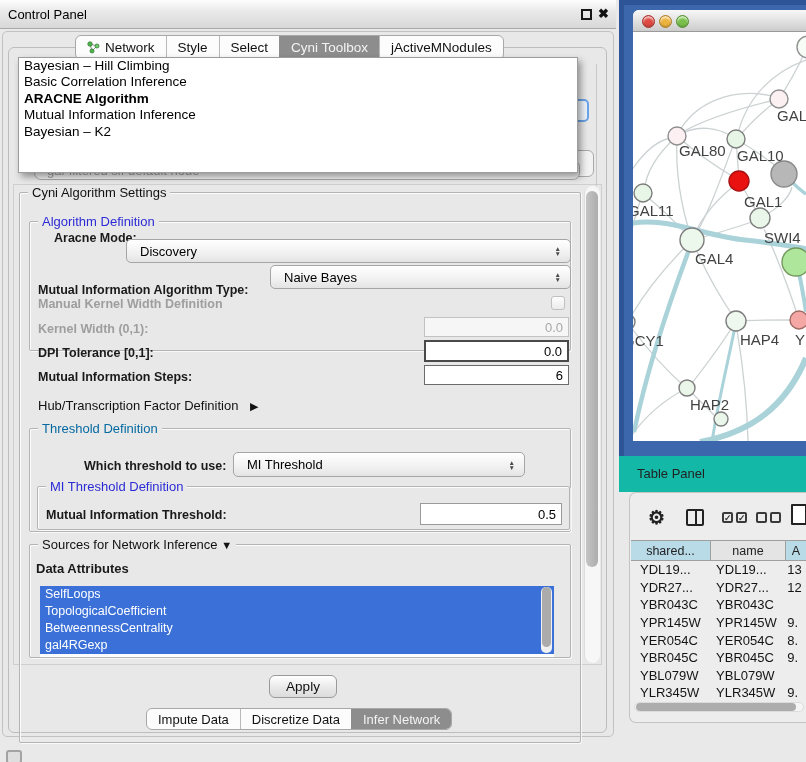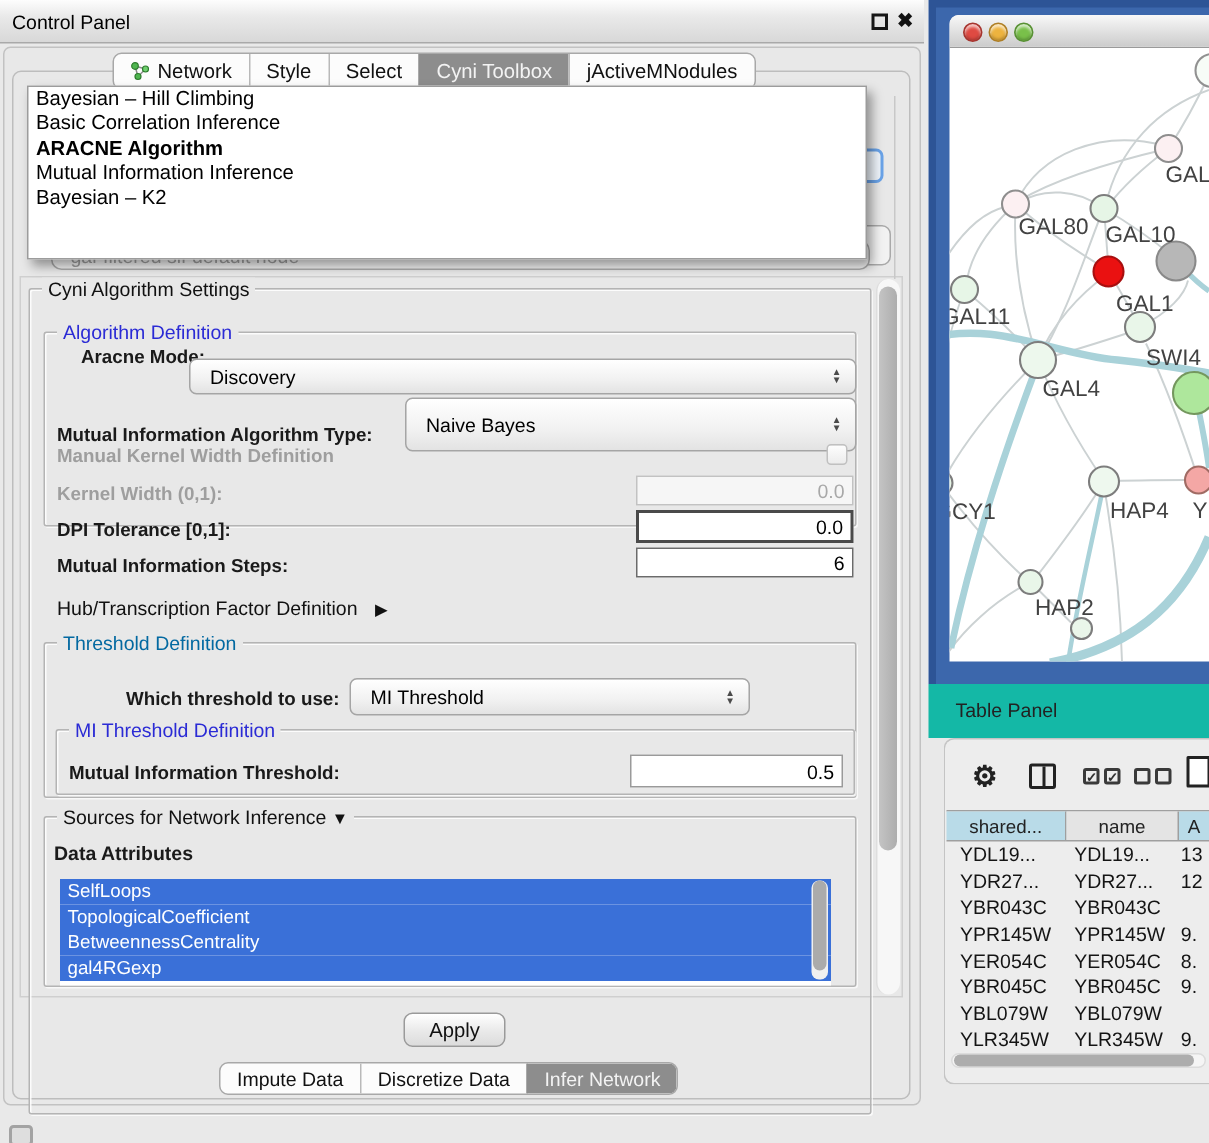--- a/index.html
+++ b/index.html
@@ -228,21 +228,21 @@
 <span class="abs lbl" style="left:38px; top:231px;margin-left:16px;">Aracne Mode:</span>
 <div class="abs combo" style="left:126px; top:239px; width:445px; height:24px;">
   <span>Discovery</span>
   <span class="arrows">
       <span>▲</span>
       <span>▼</span>
     </span>
 </div>
 
 <span class="abs lbl" style="left:38px; top:283px;">Mutual Information Algorithm Type:</span>
-<div class="abs combo" style="left:270px; top:265px; width:301px; height:36px;">
+<div class="abs combo" style="left:270px; top:265px; width:301px; height:24px;">
   <span>Naive Bayes</span>
   <span class="arrows">
       <span>▲</span>
       <span>▼</span>
     </span>
 </div>
 
 <span class="abs lbl dis" style="left:38px; top:297px;">Manual Kernel Width Definition</span>
 <div class="abs" id="cb-manual"></div>
 
@@ -264,21 +264,21 @@
 <span class="abs plain" style="left:38px; top:398px;">
   <span>Hub/Transcription Factor Definition</span>
   <span class="tri" style="margin-left:8px;">▶</span>
 </span>
 
 <div class="abs group" id="grp-thr">
   <span class="gtitle green">Threshold Definition</span>
 </div>
 
 <span class="abs lbl" style="left:84px; top:459px;">Which threshold to use:</span>
-<div class="abs combo" style="left:233px; top:452px; width:267px; height:25px;">
+<div class="abs combo" style="left:233px; top:452px; width:292px; height:25px;">
   <span>MI Threshold</span>
   <span class="arrows">
       <span>▲</span>
       <span>▼</span>
     </span>
 </div>
 
 <div class="abs group" id="grp-mithr">
   <span class="gtitle blue">MI Threshold Definition</span>
 </div>

